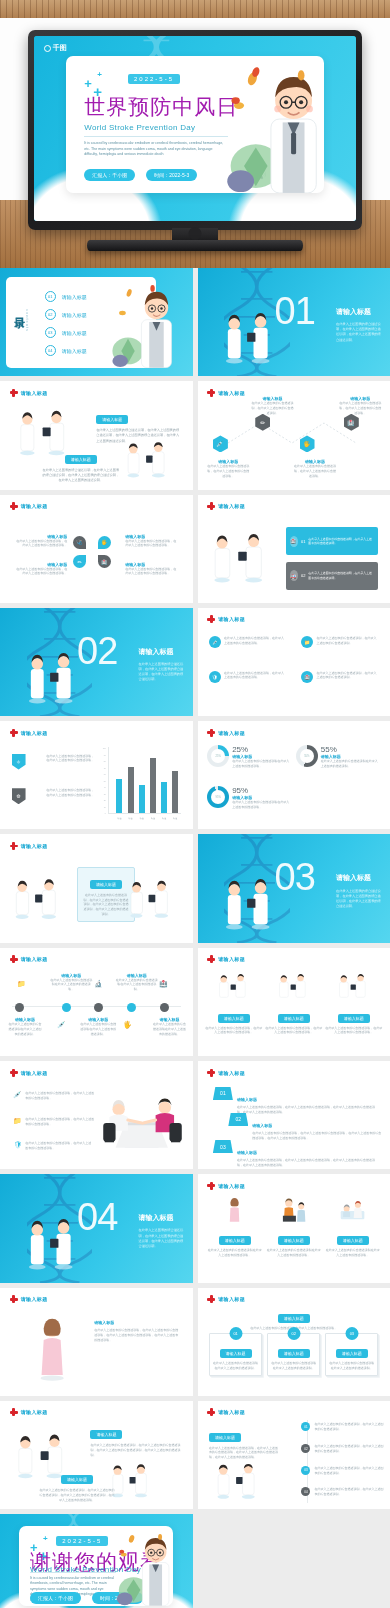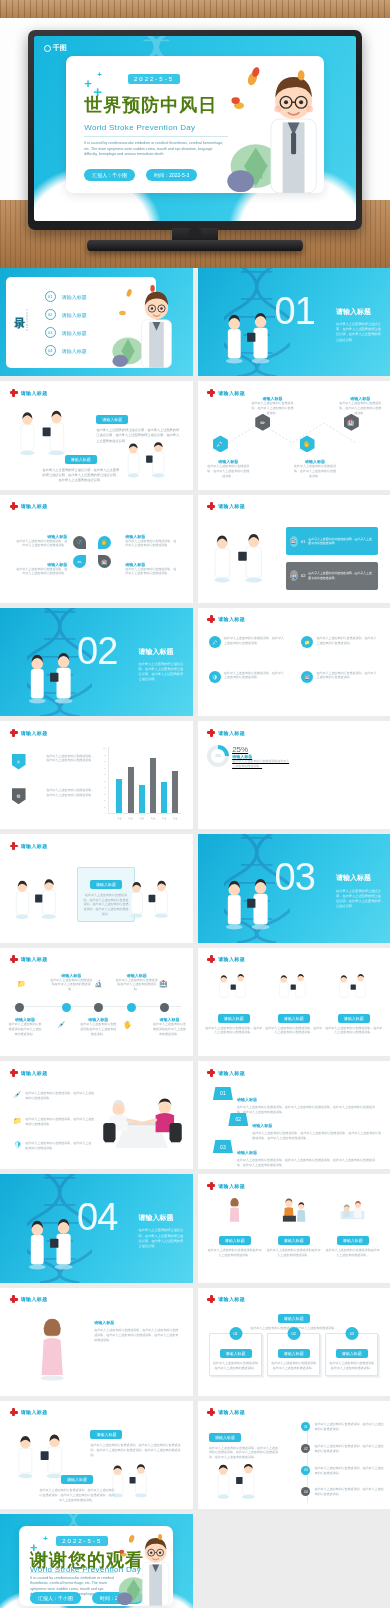--- a/index.html
+++ b/index.html
@@ -78,21 +78,21 @@
   .plus-deco .p1 { position:absolute; left:0; top:6px; font-size:13px; }
   .plus-deco .p2 { position:absolute; left:13px; top:0px; font-size:8px; }
   .plus-deco .p3 { position:absolute; left:9px; top:13px; font-size:15px; }
   .cover-date {
     position:absolute; left:24%; top:13%;
     font-size:6px; letter-spacing:2px; color:#ffffff;
     background:#3bc6e8; padding:2px 6px; border-radius:2px;
   }
   .cover-title {
     position:absolute; left:7%; top:27%;
-    font-size:18px; font-weight:700; color:#4d7c0f; letter-spacing:1px;
+    font-size:21px; font-weight:400; color:#a21caf; letter-spacing:1px;
   }
   .cover-sub {
     position:absolute; left:7%; top:49%;
     font-size:8px; color:#2fa8c8; letter-spacing:.3px;
   }
   .cover-rule { position:absolute; left:7%; top:58%; width:56%; height:1px; background:#cfe7ef; }
   .cover-body {
     position:absolute; left:7%; top:62%; width:55%;
     font-size:3.6px; line-height:1.55; color:#5f92a3;
   }
@@ -561,26 +561,46 @@
         </div>
     </div>
   </div>
 
   <div class="slide">
     <div class="sl-head">
       <span class="cross"></span>
       <span class="sl-head-t">请输入标题</span>
     </div>
     <div id="donuts" style="position:absolute;left:5%;top:22%;width:90%;height:72%;display:grid;grid-template-columns:1fr 1fr;gap:4px">
-        <div style="display: flex; align-items: flex-start; gap: 3px; text-decoration: underline;">
+        <div style="display: flex; align-items: flex-start; gap: 3px;">
           <div class="donut" style="background: conic-gradient(rgb(43, 188, 224) 0deg, rgb(43, 188, 224) 25%, rgb(231, 237, 240) 25%, rgb(231, 237, 240) 100%);">
             <span class="donut-lb">25%</span>
           </div>
           <div style="flex: 1 1 0%;">
             <div class="pct">25%</div>
+            <div class="mini-t">请输入标题</div>
+            <div class="mini-b">在此录入上述图表的综合描述说明在此录入上述图表的描述说明。</div>
+          </div>
+        </div>
+        <div style="display: flex; align-items: flex-start; gap: 3px;">
+          <div class="donut" style="background: conic-gradient(rgb(94, 100, 104) 0deg, rgb(94, 100, 104) 55%, rgb(231, 237, 240) 55%, rgb(231, 237, 240) 100%);">
+            <span class="donut-lb">55%</span>
+          </div>
+          <div style="flex: 1 1 0%;">
+            <div class="pct">55%</div>
+            <div class="mini-t">请输入标题</div>
+            <div class="mini-b">在此录入上述图表的综合描述说明在此录入上述图表的描述说明。</div>
+          </div>
+        </div>
+        <div style="display: flex; align-items: flex-start; gap: 3px;">
+          <div class="donut" style="background: conic-gradient(rgb(21, 164, 207) 0deg, rgb(21, 164, 207) 95%, rgb(231, 237, 240) 95%, rgb(231, 237, 240) 100%);">
+            <span class="donut-lb">95%</span>
+          </div>
+          <div style="flex: 1 1 0%;">
+            <div class="pct">95%</div>
             <div class="mini-t">请输入标题</div>
             <div class="mini-b">在此录入上述图表的综合描述说明在此录入上述图表的描述说明。</div>
           </div>
         </div>
       </div>
   </div>
 
   <div class="slide">
     <div class="sl-head">
       <span class="cross"></span>

